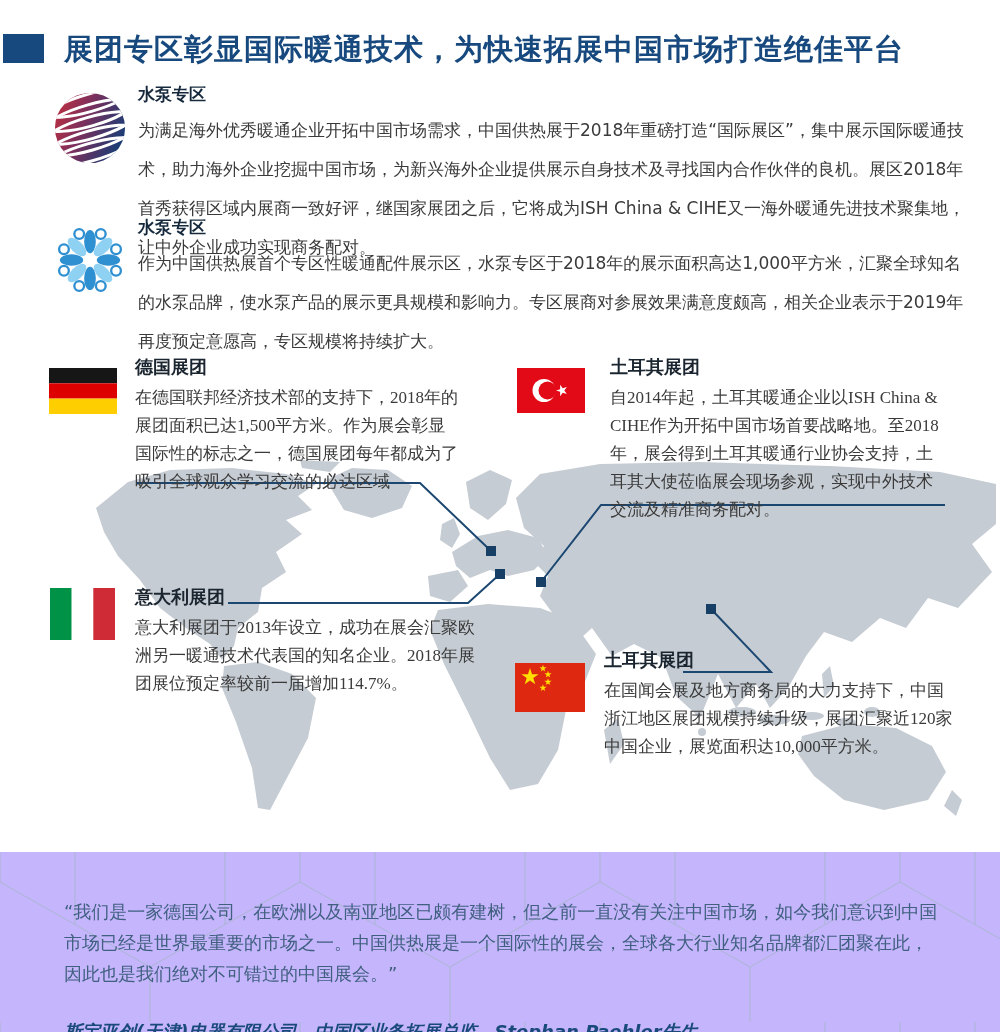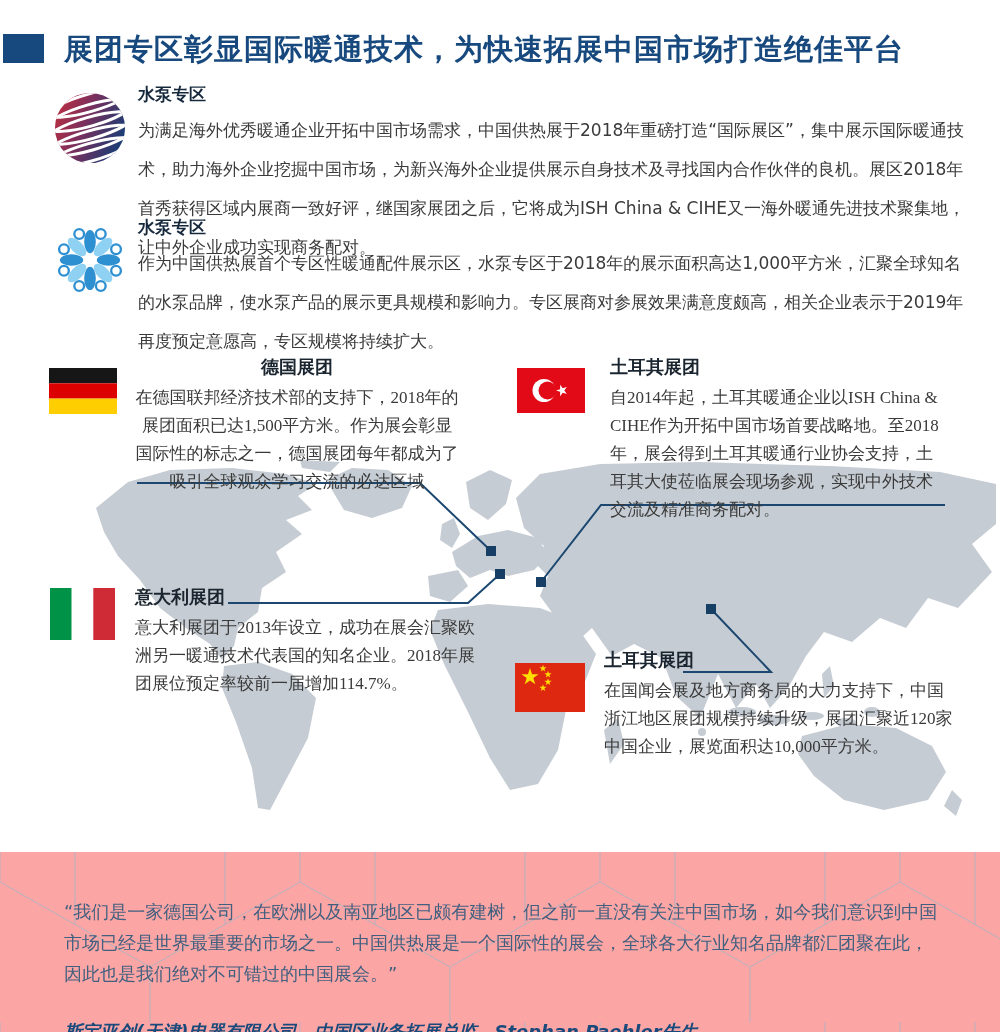--- a/index.html
+++ b/index.html
@@ -19,30 +19,30 @@
   .ftext{position:absolute;left:138px;top:0;width:830px;}
   .ftext h2{margin:0 0 5px 0;font-size:17px;color:#16293c;font-weight:bold;}
   .ftext p{margin:0;font-size:17px;line-height:39px;color:#3a3a3a;}
   
   .mapsvg{position:absolute;left:0;top:460px;z-index:0;}
   
   .flag{position:absolute;z-index:2;line-height:0;}
   .pavtext{position:absolute;z-index:2;}
   .pavtext h3{margin:0 0 5px 0;font-size:18px;color:#1b2530;font-weight:bold;}
   .pavtext p{margin:0;font-size:17px;line-height:28px;color:#3a3a3a;font-family:Liberation Serif, serif;}
-  #text-germany{left:135px;top:355px;width:324px;text-align:center;}
+  #text-germany{left:135px;top:355px;width:324px;}
   #text-turkey{left:610px;top:355px;width:332px;}
   #text-italy{left:135px;top:585px;width:344px;}
   #text-zhejiang{left:604px;top:648px;width:352px;}
   #flag-germany{left:49px;top:368px;}
   #flag-turkey{left:517px;top:368px;}
   #flag-italy{left:50px;top:588px;}
   #flag-china{left:515px;top:663px;}
   
-  .quoteband{position:absolute;left:0;top:852px;width:1000px;height:180px;background:#fca5a5;z-index:1;}
+  .quoteband{position:absolute;left:0;top:852px;width:1000px;height:180px;background:#c4b5fd;z-index:1;}
   .quoteband .pattern{position:absolute;left:0;top:0;}
   .quotetext{position:absolute;left:64px;top:44px;width:880px;margin:0;
         font-size:18px;line-height:31px;color:#41607f;}
   .quoteattr{position:absolute;left:64px;top:168px;width:900px;margin:0;
         font-size:18px;font-weight:bold;font-style:italic;color:#194a7b;white-space:nowrap;}
 </style>
 </head>
 <body>
 
 <div class="page">

